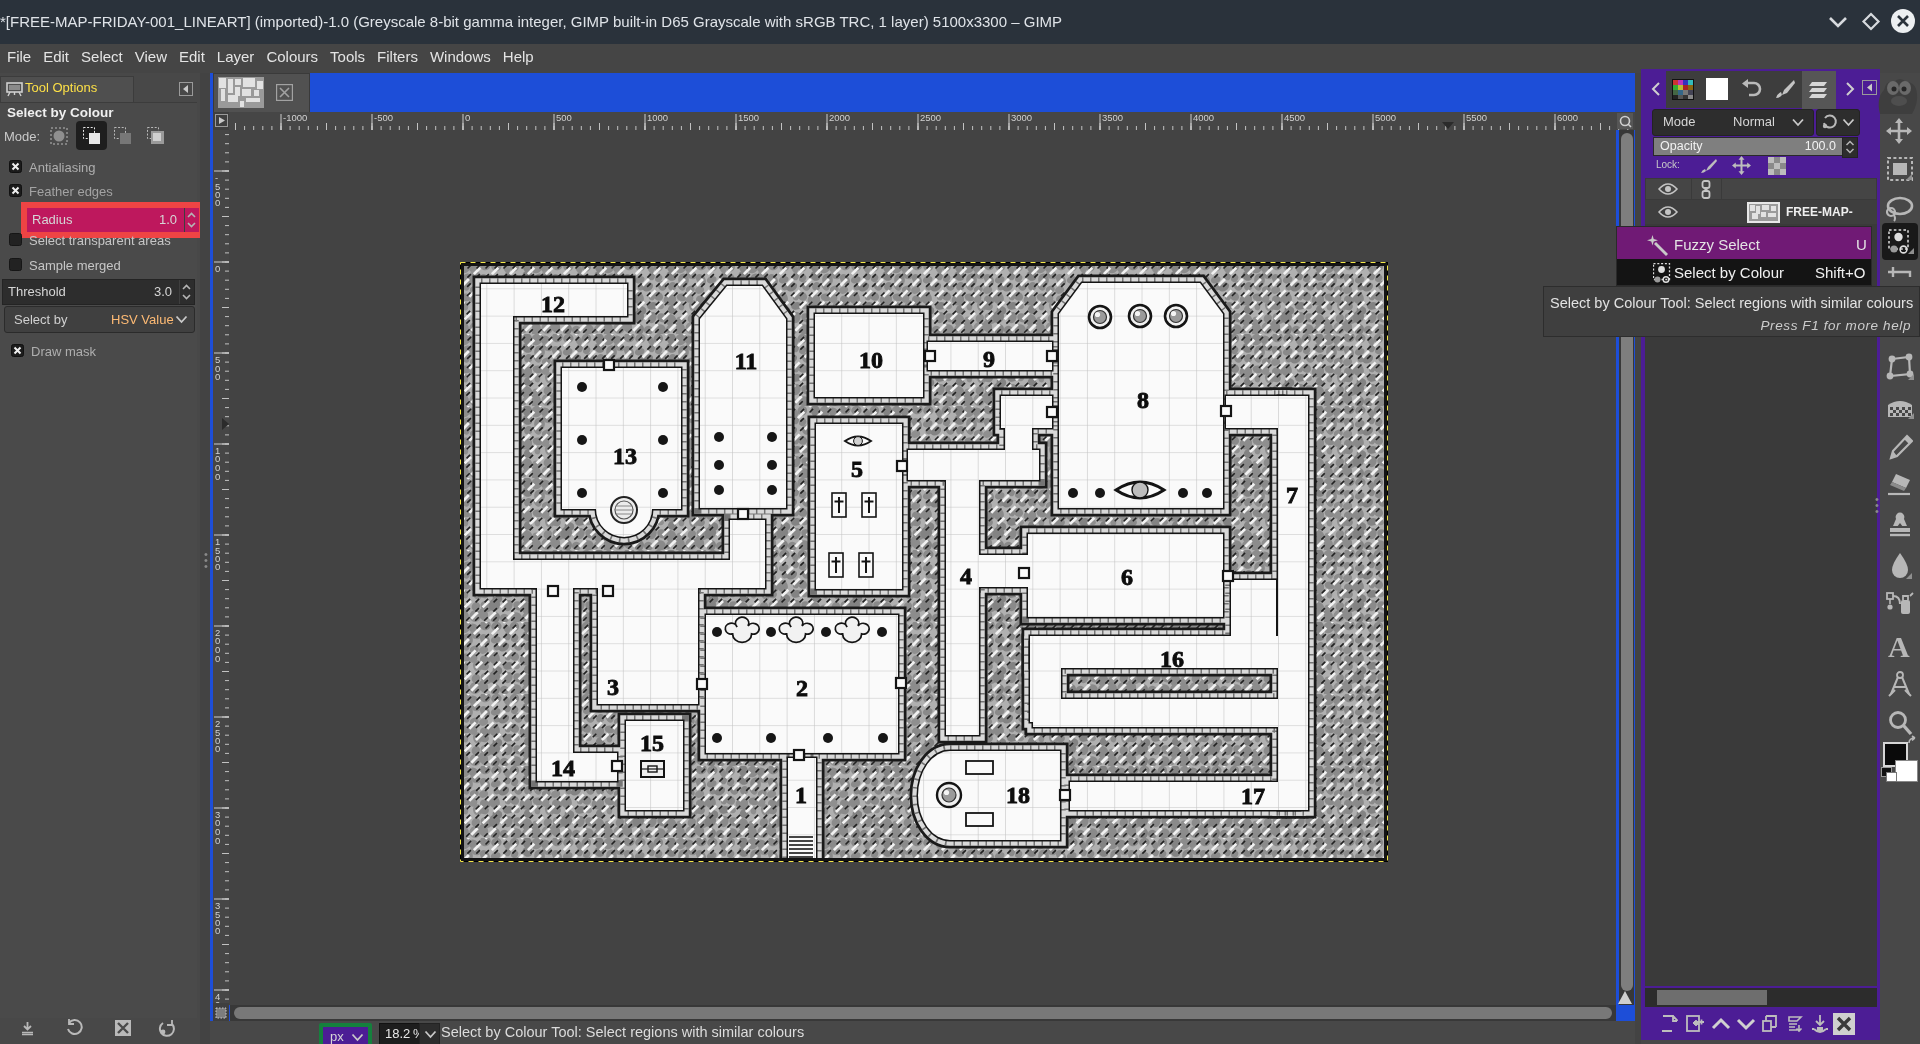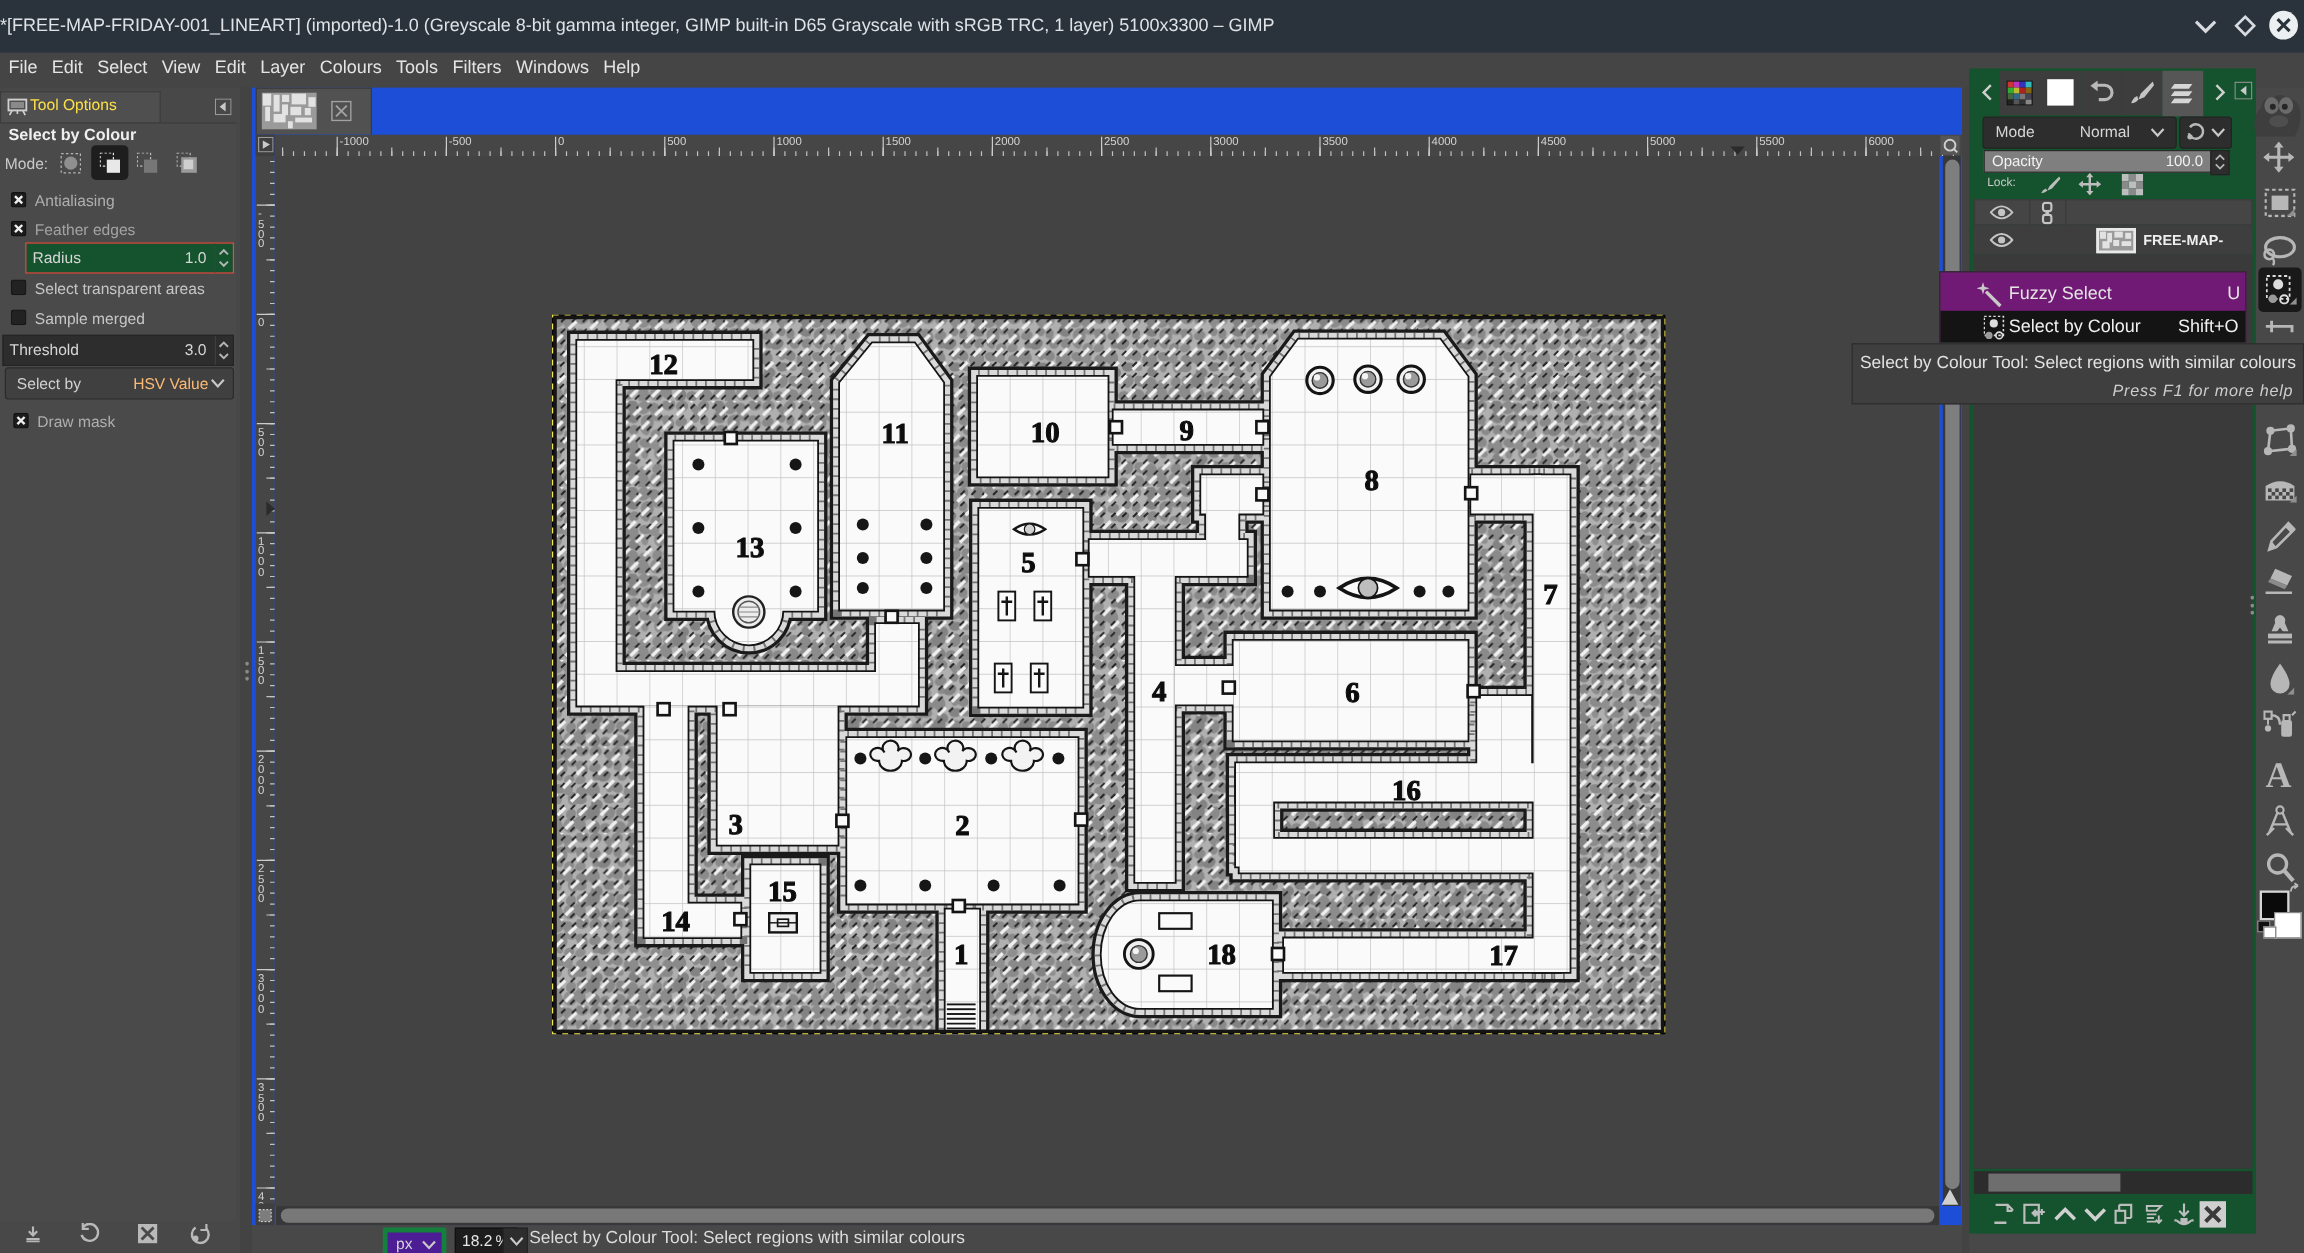--- a/index.html
+++ b/index.html
@@ -5,21 +5,21 @@
   *{-webkit-font-smoothing:antialiased;}
   html,body{margin:0;padding:0;width:1920px;height:1044px;overflow:hidden;background:#484848;
     font-family:"Liberation Sans",sans-serif;}
   .abs{position:absolute;}
   #titlebar{left:0;top:0;width:1920px;height:44px;background:#2a323b;color:#e8e8e8;}
   #titletext{width:100%;text-align:left;line-height:44px;font-size:15px;color:#dfe3e8;}
   #menubar{left:0;top:44px;width:1920px;height:29px;background:#454545;color:#e4e4e4;font-size:15px;}
   .menuitem{display:inline-block;padding:4px 6px;}
   #leftdock{left:0;top:73px;width:200px;height:971px;background:#484848;}
   #canvasarea{left:210px;top:73px;width:1425px;height:948px;background:#1d4ed8;}
-  #rightdock{left:1641px;top:57px;width:239px;height:971px;background:#14532d;}
+  #rightdock{left:1641px;top:69px;width:239px;height:971px;background:#4c1d95;}
   #toolcol{left:1880px;top:73px;width:40px;height:971px;background:#484848;}
   #statusbar{left:210px;top:1021px;width:1425px;height:23px;background:#484848;color:#d8d8d8;}
   svg{display:block;}
   .lbl{color:#bfbfbf;font-size:13px;}
 </style>
 </head>
 <body>
 
 <div class="abs" id="titlebar">
   <div id="titletext">*[FREE-MAP-FRIDAY-001_LINEART] (imported)-1.0 (Greyscale 8-bit gamma integer, GIMP built-in D65 Grayscale with sRGB TRC, 1 layer) 5100x3300 – GIMP</div>
@@ -86,21 +86,21 @@
     <path d="M3.5 3.5 L9.5 9.5 M9.5 3.5 L3.5 9.5" stroke="#f0f0f0" stroke-width="2"></path>
   </svg>
   <div class="abs lbl" style="left:29px;top:87px;color:#aeaeae">Antialiasing</div>
 
   <svg class="abs" style="left:9px;top:111px" width="13" height="13" viewBox="0 0 13 13">
     <rect x="0.5" y="0.5" width="12" height="12" rx="2" fill="#1c1c1c" stroke="#111"></rect>
     <path d="M3.5 3.5 L9.5 9.5 M9.5 3.5 L3.5 9.5" stroke="#f0f0f0" stroke-width="2"></path>
   </svg>
   <div class="abs lbl" style="left:29px;top:111px;color:#a3a3a3">Feather edges</div>
 
-  <div class="abs" style="left:21px;top:129px;width:172px;height:24px;background:#14532d;border:1px solid #ef4444">
+  <div class="abs" style="left:21px;top:129px;width:172px;height:24px;background:#be185d;border:6px solid #ef4444">
     <div class="abs" style="left:5px;top:4px;font-size:13px;color:#d6d6d6">Radius</div>
     <div class="abs" style="right:22px;top:4px;font-size:13px;color:#d6d6d6">1.0</div>
     <div class="abs" style="right:14px;top:0;width:1px;height:24px;background:#3e3e3e"></div>
     <svg class="abs" style="right:2px;top:3px" width="11" height="18" viewBox="0 0 11 18">
       <path d="M2 6 L5.5 2.5 L9 6" fill="none" stroke="#b5b5b5" stroke-width="1.6"></path>
       <path d="M2 12 L5.5 15.5 L9 12" fill="none" stroke="#b5b5b5" stroke-width="1.6"></path>
     </svg>
   </div>
 
   <svg class="abs" style="left:9px;top:160px" width="13" height="13" viewBox="0 0 13 13">

